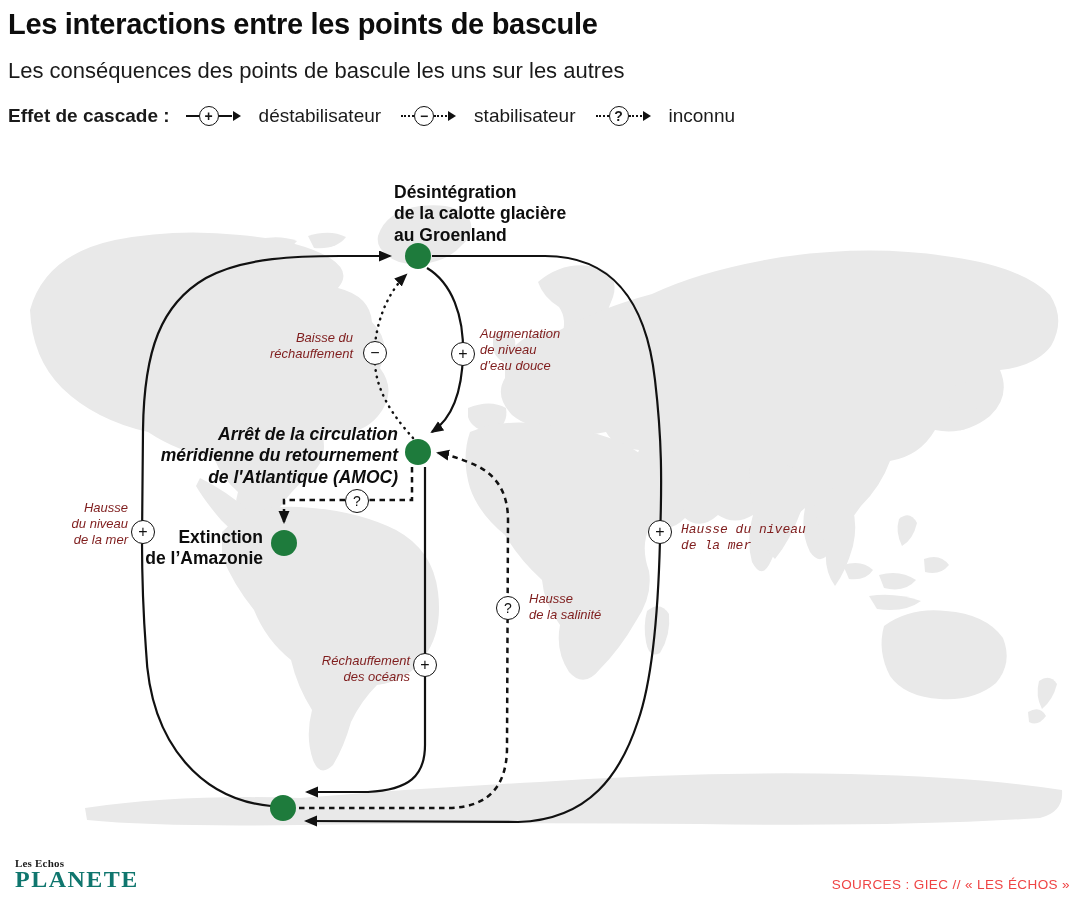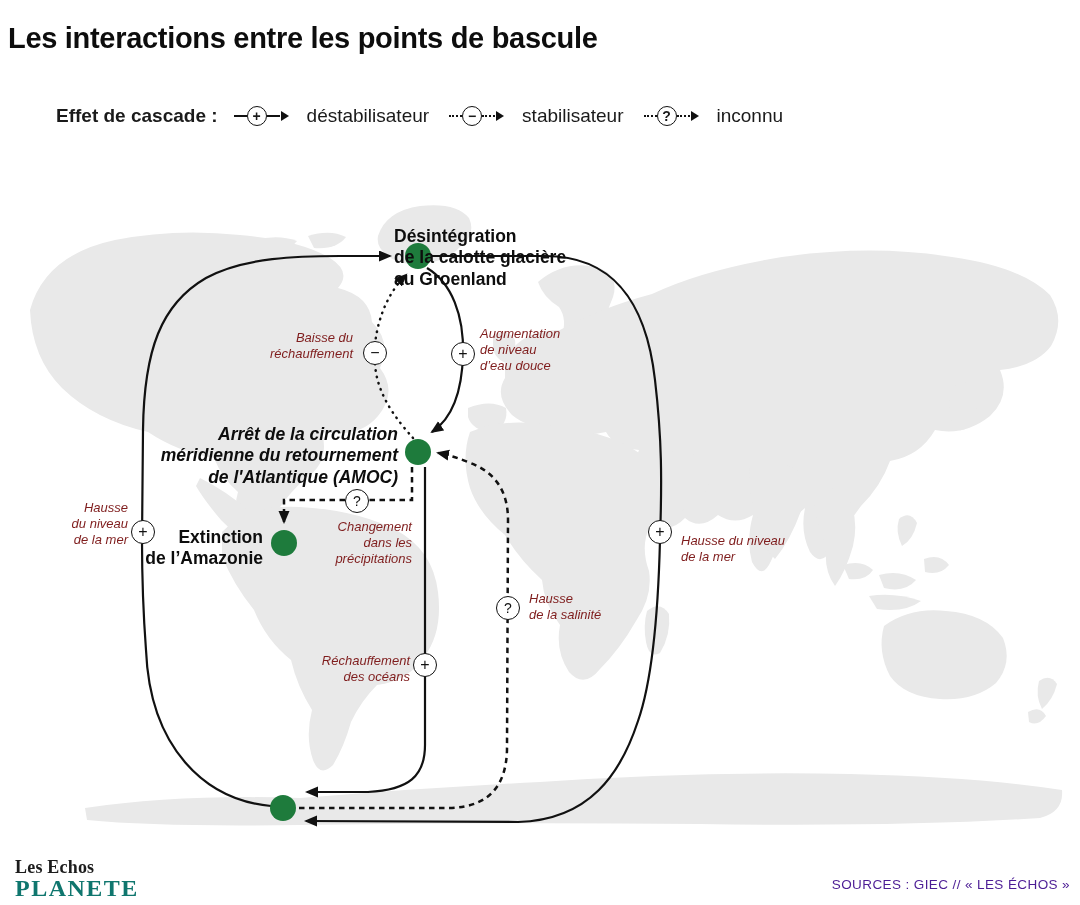--- a/index.html
+++ b/index.html
@@ -1,23 +1,23 @@
 <!DOCTYPE html>
 <html lang="fr"><head>
 <meta charset="utf-8">
 <style>
   * { margin:0; padding:0; box-sizing:border-box; }
   body { background:#fff; font-family:"Liberation Sans", sans-serif; }
   .page { position:relative; width:1080px; height:905px; background:#fff; overflow:hidden; color:#111; }
 
   
-  .title { position:absolute; left:8px; top:8px; font-size:29px; font-weight:700; letter-spacing:-0.3px; color:#0d0d0d;margin-top:14px; }
+  .title { position:absolute; left:8px; top:8px; font-size:29px; font-weight:700; letter-spacing:-0.3px; color:#0d0d0d; }
   .subtitle { position:absolute; left:8px; top:58px; font-size:22px; font-weight:400; color:#1a1a1a; }
   .legend { position:absolute; left:8px; top:105px; display:flex; align-items:center; font-size:19px; color:#1a1a1a; }
-  .legend-label { font-weight:700; margin-right:16px;margin-left:48px; }
+  .legend-label { font-weight:700; margin-right:16px; }
   .legend-item { display:flex; align-items:center; margin-right:20px; }
   .leg-line { width:13px; border-top:2px solid #111; display:inline-block; }
   .leg-line.dotted { border-top:2px dotted #111; }
   .leg-circle { width:20px; height:20px; border:1.7px solid #111; border-radius:50%;
      display:flex; align-items:center; justify-content:center; font-size:14px; font-weight:600;
      background:#fff; flex:0 0 auto; }
   .leg-arrow { width:0; height:0; border-left:8px solid #111; border-top:5px solid transparent;
      border-bottom:5px solid transparent; display:inline-block; margin-left:1px; }
   .legend-item .item-label { margin-left:18px; }
 
@@ -28,30 +28,31 @@
   .ta-r { text-align:right; }
   .ta-c { text-align:center; }
   .dot { position:absolute; width:26px; height:26px; border-radius:50%; background:#1e7b3c; }
   .sym { position:absolute; width:24px; height:24px; border:1.8px solid #111; border-radius:50%;
      background:#fff; display:flex; align-items:center; justify-content:center;
      font-size:16px; font-weight:500; color:#111; }
   .sym.q { font-size:14px; }
 
   
   .brand { position:absolute; left:15px; top:857px; color:#1c1c1c; font-family:"Liberation Serif", serif; }
-  .brand-l1 { font-size:18px; font-weight:700; letter-spacing:0.2px; }
+  .brand-l1 { font-size:11px; font-weight:700; letter-spacing:0.2px; }
   .brand-l2 { font-size:24px; font-weight:700; letter-spacing:1.5px; margin-top:-3px; color:#0f766e; }
-  .sources { position:absolute; right:10px; top:877px; font-size:13.5px; letter-spacing:0.4px; color:#4c1d95; }
+  .sources { position:absolute; right:10px; top:877px; font-size:13.5px; letter-spacing:0.4px; color:#ef4444; }
 </style>
 </head>
 <body>
 
 <div class="page">
 
   <h1 class="title">Les interactions entre les points de bascule</h1>
+  <p class="subtitle">Les conséquences des points de bascule les uns sur les autres</p>
 
   <div class="legend">
     <span class="legend-label">Effet de cascade :</span>
 
     <span class="legend-item">
       <span class="leg-line"></span>
       <span class="leg-circle">+</span>
       <span class="leg-line"></span>
       <span class="leg-arrow"></span>
       <span class="item-label">déstabilisateur</span>
@@ -139,41 +140,38 @@
 
       <path stroke-width="2.5" stroke-dasharray="5.5 4.5" marker-end="url(#arr)" d="M 299 808 L 452 808 C 489 806 506 786 507 750 L 508 520 C 508 492 496 472 468 462 C 456 457 448 455 438 453"></path>
     </g>
   </svg>
 
   <div class="dot" style="left:405px; top:243px;"></div>
   <div class="dot" style="left:405px; top:439px;"></div>
   <div class="dot" style="left:271px; top:530px;"></div>
   <div class="dot" style="left:270px; top:795px;"></div>
 
-  <div class="node-label" style="left:394px; top:182px;margin-top:44px;">Désintégration
+  <div class="node-label" style="left:394px; top:182px;">Désintégration
 de la calotte glacière
 au Groenland</div>
   <div class="node-label ta-r" style="right:682px; top:424px;font-style:italic;">Arrêt de la circulation
 méridienne du retournement
 de l'Atlantique (AMOC)</div>
   <div class="node-label ta-r" style="right:817px; top:527px;">Extinction
 de l’Amazonie</div>
 
   <div class="edge-label ta-r" style="right:952px; top:500px;">Hausse
 du niveau
 de la mer</div>
   <div class="edge-label" style="left:480px; top:326px;">Augmentation
 de niveau
 d’eau douce</div>
   <div class="edge-label ta-r" style="right:727px; top:330px;">Baisse du
 réchauffement</div>
-  <div class="edge-label ta-r" style="right:668px; top:519px;">Changement
-dans les
-précipitations</div>
-  <div class="edge-label" style="left:681px; top:533px;">Hausse du niveau
+  <div class="edge-label" style="left:681px; top:522px;font-family:Liberation Mono, monospace;">Hausse du niveau
 de la mer</div>
   <div class="edge-label" style="left:529px; top:591px;">Hausse
 de la salinité</div>
   <div class="edge-label ta-r" style="right:670px; top:653px;">Réchauffement
 des océans</div>
 
   <div class="sym" style="left:131px; top:520px;">+</div>
   <div class="sym" style="left:451px; top:342px;">+</div>
   <div class="sym" style="left:363px; top:341px;">−</div>
   <div class="sym q" style="left:345px; top:489px;">?</div>

